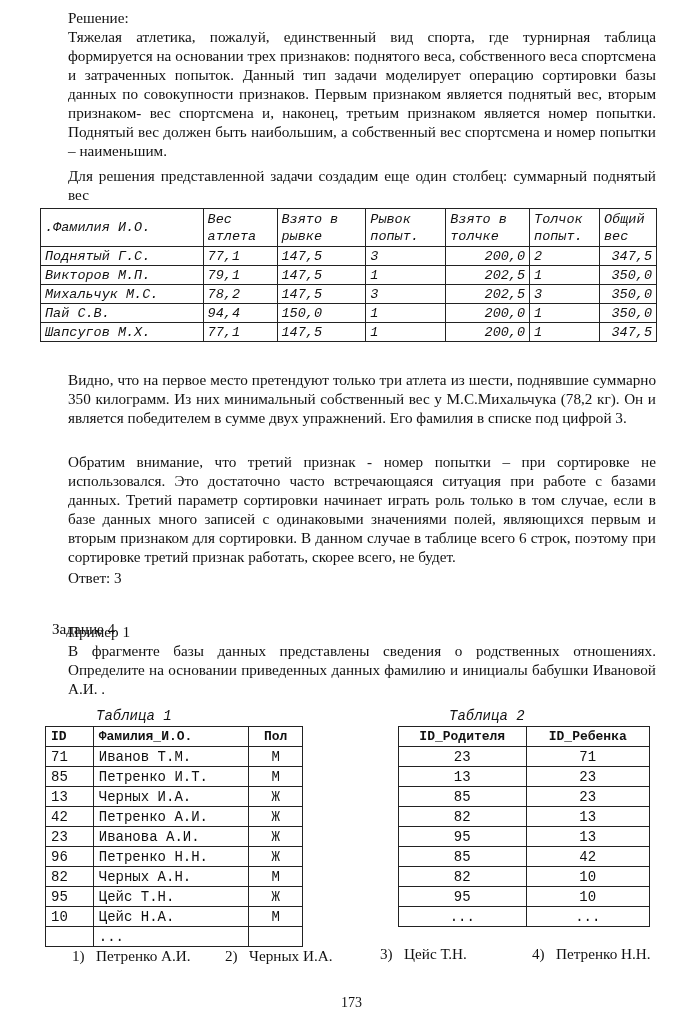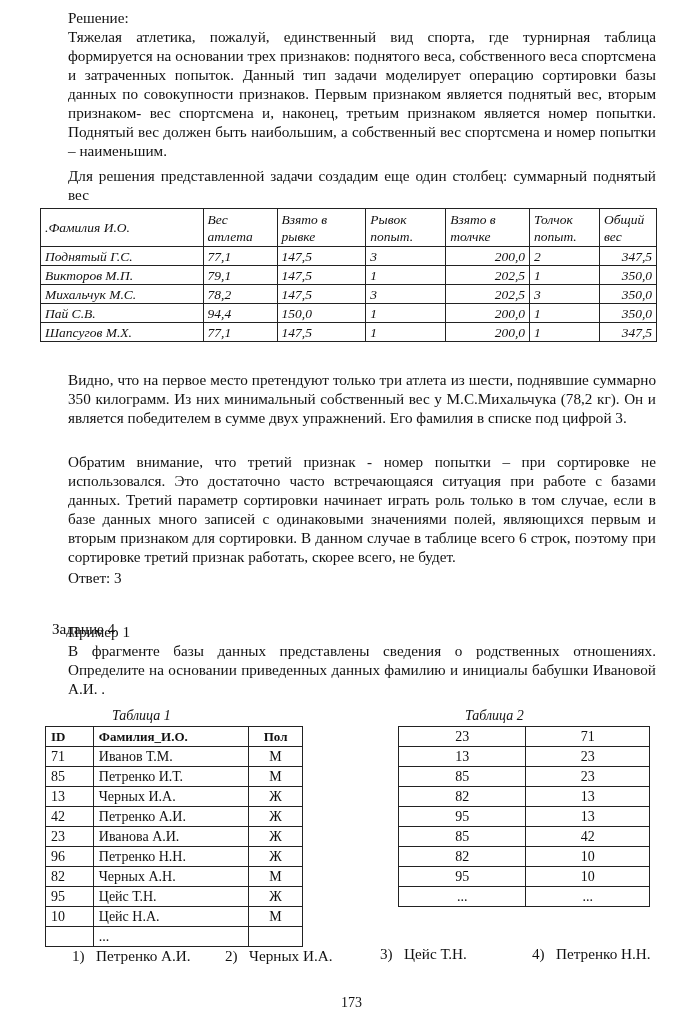--- a/index.html
+++ b/index.html
@@ -1,21 +1,21 @@
 <!DOCTYPE html>
 <html><head>
 <meta charset="utf-8">
 <style>
   html, body { margin:0; padding:0; background:#fff; }
   body { width:698px; height:1024px; position:relative; overflow:hidden; color:#111;
          font-family:"Liberation Serif","DejaVu Serif",serif; }
   .abs { position:absolute; }
   .para { font-size:15.2px; line-height:19px; text-align:justify; text-align-last:left; }
   .bold { font-weight:normal; }
-  .mono { font-family:Liberation Serif, serif;padding-left:16px; }
+  .mono { font-family:Liberation Mono, monospace; }
   table { border-collapse:collapse; }
   .t1 td { border:1px solid #222; font-style:italic; font-size:13.5px; padding:0 4px; height:18px; line-height:17px; }
   .t1 td.num-r { text-align:right; }
   .t1 tr.hdr td { height:37px; line-height:17px; vertical-align:middle; }
   .t2 td, .t3 td { border:1px solid #222; font-size:14px; height:19px; line-height:18px; padding:0 5px; }
   .t2 tr.hdr td, .t3 tr.hdr td { font-weight:bold; font-size:13px; }
   .cap { font-style:italic; font-size:14px;margin-left:44px; }
   .c { text-align:center; }
 </style>
 </head>
@@ -167,20 +167,24 @@
 </tbody>
   </table>
 
 <div class="abs cap mono" style="left:405px; top:708px;">Таблица 2</div>
 <table class="abs t3 mono" style="left:398px; top:726px; width:252px;">
   <colgroup>
       <col style="width:128px">
       <col style="width:124px">
     </colgroup>
   <tbody>
+      <tr class="hdr">
+    <td class="c">ID_Родителя</td>
+    <td class="c">ID_Ребенка</td>
+  </tr>
   <tr>
         <td class="c">23</td>
         <td class="c">71</td>
       </tr>
   <tr>
         <td class="c">13</td>
         <td class="c">23</td>
       </tr>
   <tr>
         <td class="c">85</td>

